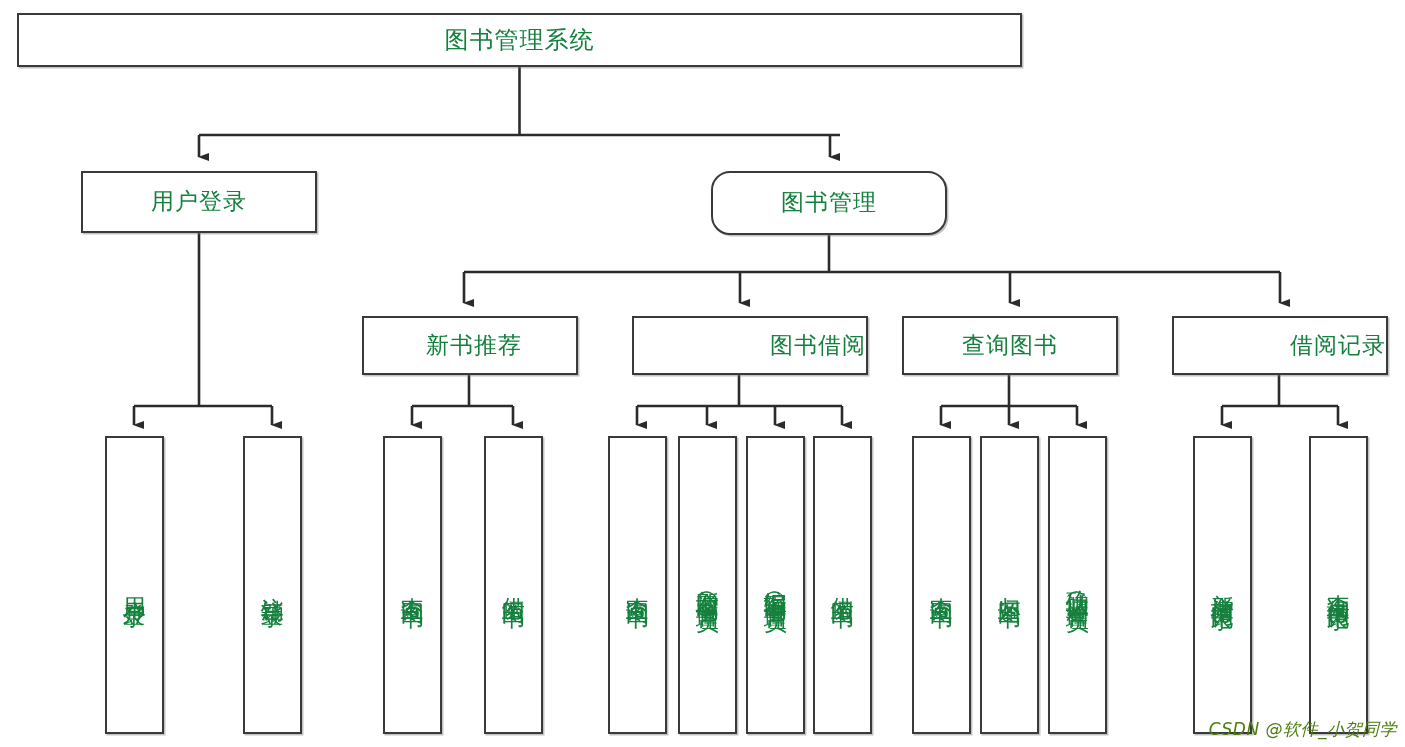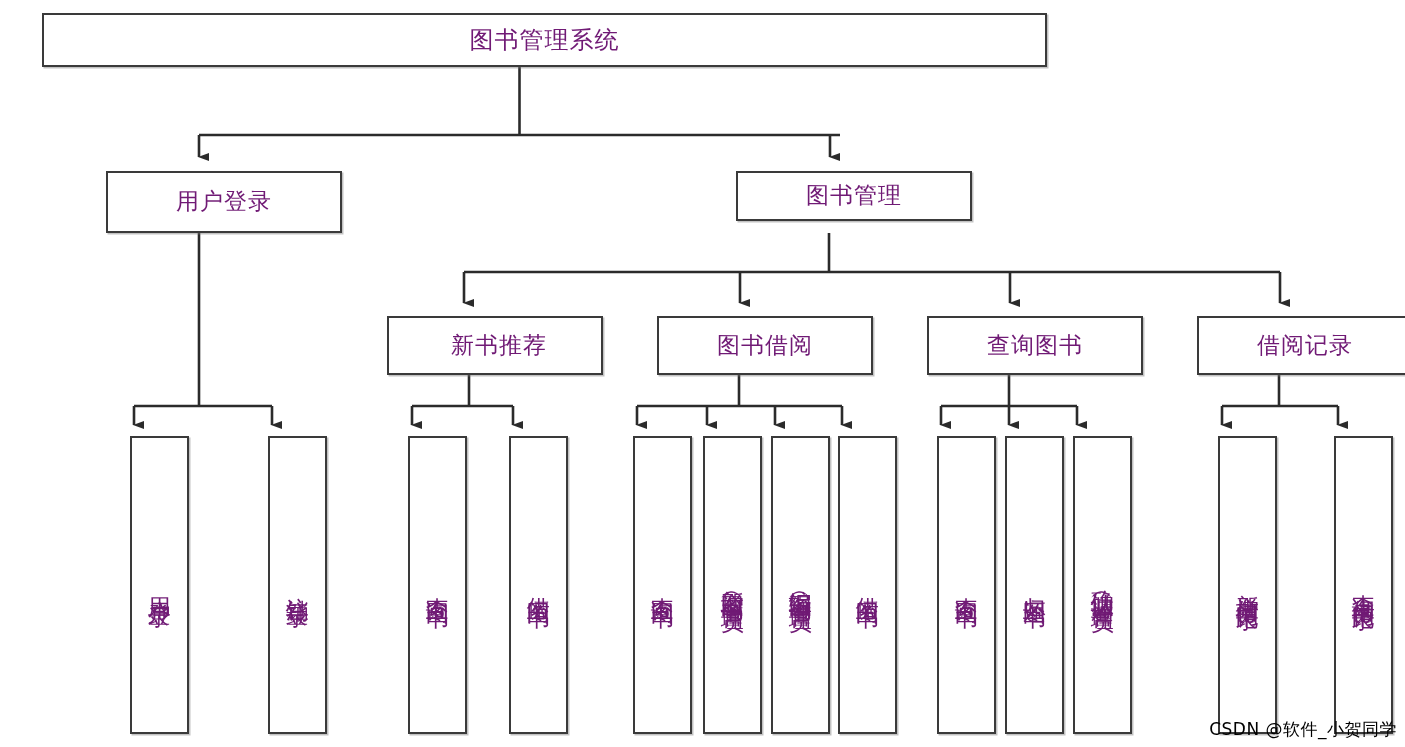--- a/index.html
+++ b/index.html
@@ -27,23 +27,22 @@
     pointer-events: none;
   }
   .node {
     position: absolute;
     box-sizing: border-box;
     border: 2.5px solid #3a3a3a;
     background: #ffffff;
     display: flex;
     align-items: center;
     justify-content: center;
-    color: #701a75;
+    color: #15803d;
     box-shadow: 1.5px 1.5px 0 rgba(120,120,120,0.45);
-    margin-left: 25px;
   }
   .node.horiz {
     font-size: 23px;
     letter-spacing: 1px;
     line-height: 1.2;
   }
   .node.root {
     font-size: 24px;
   }
   .node.vert {
@@ -59,24 +58,25 @@
   .node.vert .vtext {
     writing-mode: vertical-rl;
     text-orientation: upright;
     white-space: nowrap;
   }
   .watermark {
     position: absolute;
     right: 8px;
     bottom: 6px;
     font-size: 17px;
-    color: #000000;
+    color: #4d7c0f;
     letter-spacing: 0.5px;
     white-space: nowrap;
     user-select: none;
+    font-style: italic;
   }
 </style>
 </head>
 <body>
 
 <div id="canvas">
 
   <svg id="edges" viewBox="0 0 1405 747" xmlns="http://www.w3.org/2000/svg">
     <defs>
       <marker id="arw" markerWidth="9" markerHeight="11" refX="4.5" refY="10" orient="auto" markerUnits="userSpaceOnUse">
@@ -127,34 +127,34 @@
     </g>
   </svg>
 
   <div class="node horiz root" style="left:17px; top:13px; width:1005px; height:54px;">
     <span>图书管理系统</span>
   </div>
 
   <div class="node horiz" style="left:81px; top:171px; width:236px; height:62px;">
     <span>用户登录</span>
   </div>
-  <div class="node horiz" style="left:711px; top:171px; width:236px; height:50px;">
+  <div class="node horiz" style="left:711px; top:171px; width:236px; height:64px;border-radius:19px;">
     <span>图书管理</span>
   </div>
 
   <div class="node horiz" style="left:362px; top:316px; width:216px; height:59px;padding-left:8px;">
     <span>新书推荐</span>
   </div>
-  <div class="node horiz" style="left:632px; top:316px; width:216px; height:59px;">
+  <div class="node horiz" style="left:632px; top:316px; width:236px; height:59px;justify-content:flex-end;">
     <span>图书借阅</span>
   </div>
   <div class="node horiz" style="left:902px; top:316px; width:216px; height:59px;">
     <span>查询图书</span>
   </div>
-  <div class="node horiz" style="left:1172px; top:316px; width:216px; height:59px;">
+  <div class="node horiz" style="left:1172px; top:316px; width:216px; height:59px;justify-content:flex-end;">
     <span>借阅记录</span>
   </div>
 
   <div class="node vert" style="left:105px; top:436px; width:59px; height:298px;">
     <span class="vtext">用户登录</span>
   </div>
   <div class="node vert" style="left:243px; top:436px; width:59px; height:298px;">
     <span class="vtext">注销登录</span>
   </div>
 

